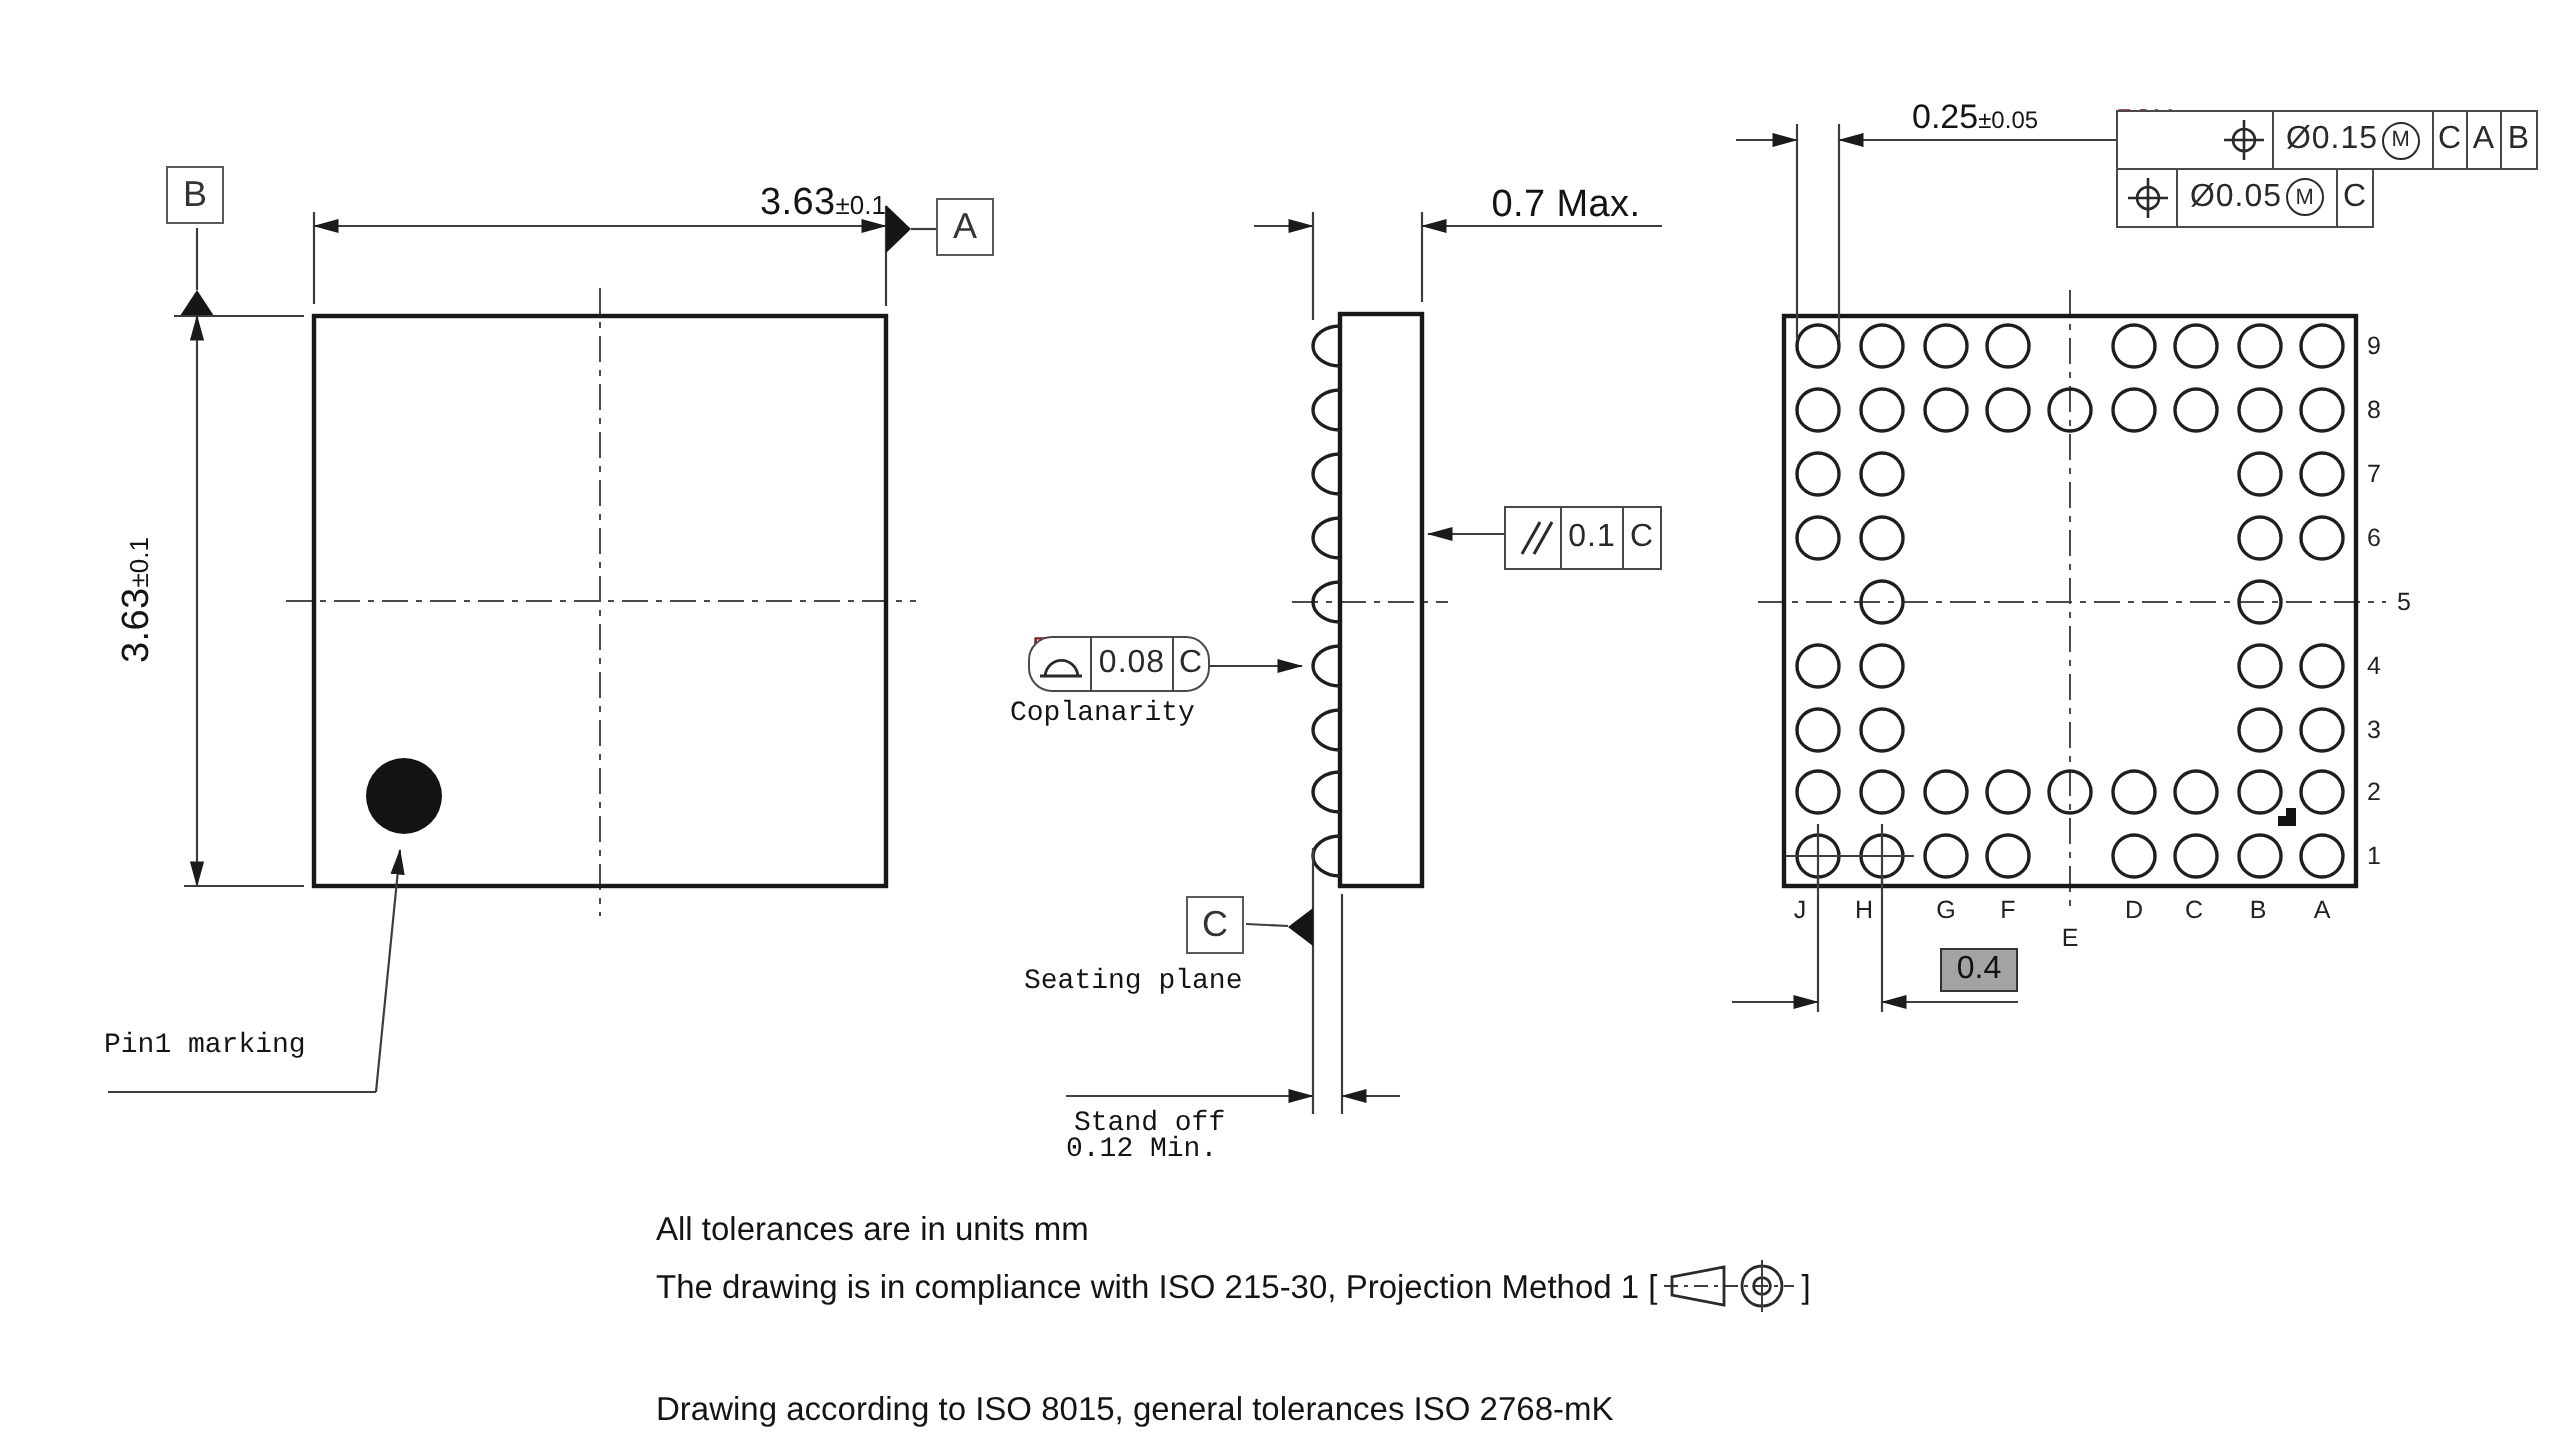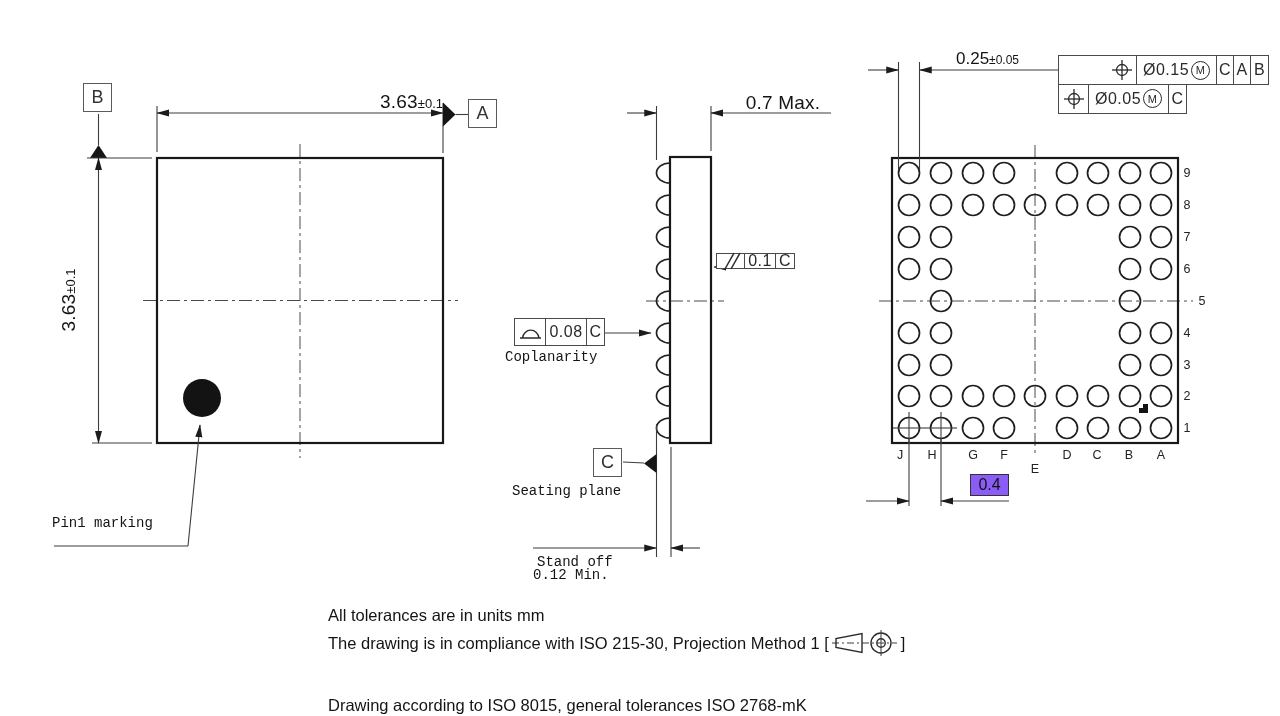--- a/index.html
+++ b/index.html
@@ -22,21 +22,21 @@
          display:flex;align-items:center;justify-content:center;
          font-size:18px;color:#333;background:#fff;box-sizing:border-box;}
   .fcf{position:absolute;display:flex;background:#fff;border:1.3px solid #4a4a4a;box-sizing:border-box;}
   .fcf .cell{display:flex;align-items:center;justify-content:center;
              border-right:1.3px solid #4a4a4a;box-sizing:border-box;
              font-size:16px;color:#2a2a2a;letter-spacing:.5px;}
   .fcf .cell:last-child{border-right:none;}
   .mcircle{display:inline-flex;width:17px;height:17px;border:1.3px solid #2a2a2a;border-radius:50%;
            align-items:center;justify-content:center;font-size:11px;margin-left:2px;color:#2a2a2a;}
   .boxdim{position:absolute;border:1.4px solid #333;display:flex;align-items:center;
-          justify-content:center;font-size:16px;background:#8b5cf6;box-sizing:border-box;}
+          justify-content:center;font-size:16px;background:#a3a3a3;box-sizing:border-box;}
   .grid-lab{position:absolute;font-size:12.5px;color:#222;transform:translate(-50%,-50%);}
   .vtext{transform:translate(-50%,-50%) rotate(-90deg);transform-origin:center;}
   .sym-svg{display:block;}
   .notes-sym{vertical-align:middle;margin:0 2px 3px 2px;}
 </style>
 </head>
 <body>
 
 <div id="stage">
 
@@ -196,33 +196,33 @@
   <div class="t vtext" style="left:69px;top:300px;">
     <span class="dim-main">3.63</span><span class="dim-tol">±0.1</span>
   </div>
 
   <div class="t lbl" style="left:52px;top:515px;">Pin1 marking</div>
 
   <div class="t" style="left:723px;top:92px;width:120px;text-align:center;">
     <span class="dim-main">0.7 Max.</span>
   </div>
 
-  <div class="fcf" style="left:716px;top:253px;height:16px;text-align:center;">
+  <div class="fcf" style="left:752px;top:253px;height:32px;text-align:center;">
     <div class="cell" style="width:28px;">
       <svg class="sym-svg" width="20" height="20" viewBox="0 0 20 20">
           <line x1="4" y1="18" x2="13" y2="2" stroke="#2a2a2a" stroke-width="1.5"></line>
           <line x1="10" y1="18" x2="19" y2="2" stroke="#2a2a2a" stroke-width="1.5"></line>
         </svg>
     </div>
     <div class="cell" style="width:31px;">0.1</div>
     <div class="cell" style="width:18px;">C</div>
   </div>
 
   <div class="t count" style="left:516px;top:292px;">52X</div>
-  <div class="fcf" style="left:514px;top:318px;height:28px;">
+  <div class="fcf" style="left:514px;top:318px;height:28px;border-radius:12px;">
     <div class="cell" style="width:31px;">
       <svg class="sym-svg" width="25" height="15" viewBox="0 0 25 15">
           <path d="M2,13 H23 M4.5,13 A8.3,8.8 0 0 1 21,13" fill="none" stroke="#2a2a2a" stroke-width="1.4"></path>
         </svg>
     </div>
     <div class="cell" style="width:41px;">0.08</div>
     <div class="cell" style="width:17px;">C</div>
   </div>
   <div class="t lbl" style="left:505px;top:349px;">Coplanarity</div>
 

